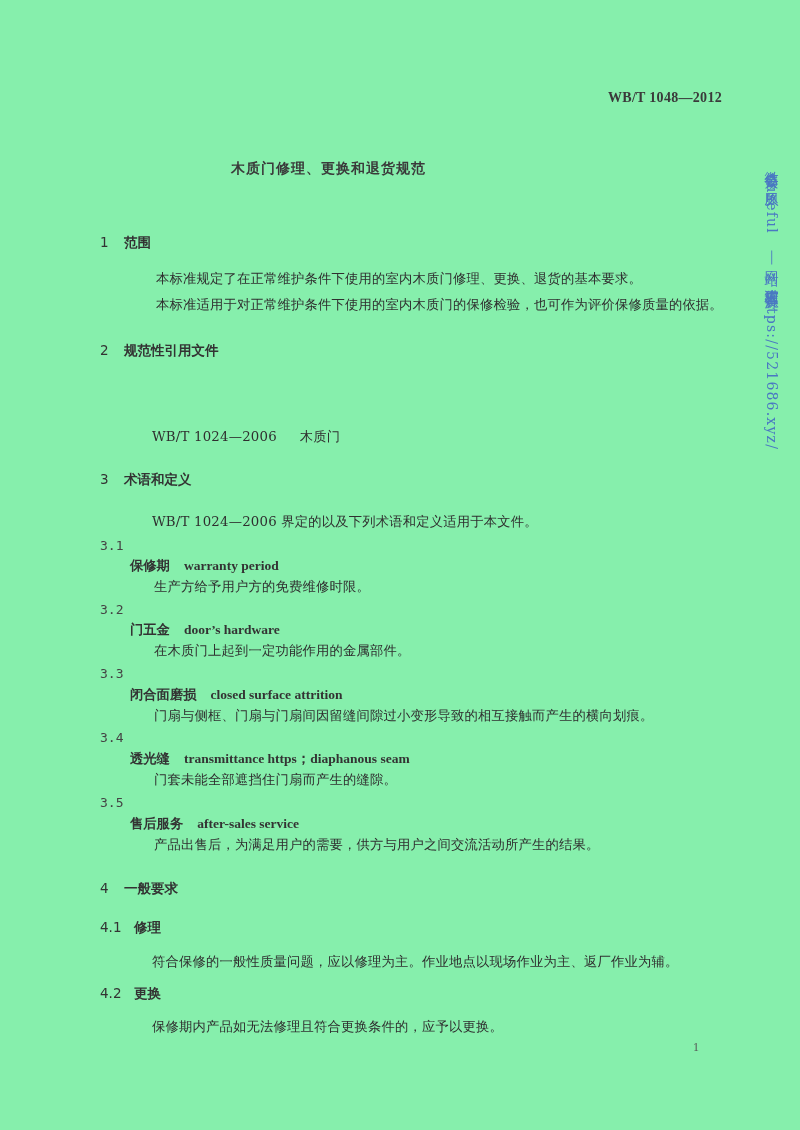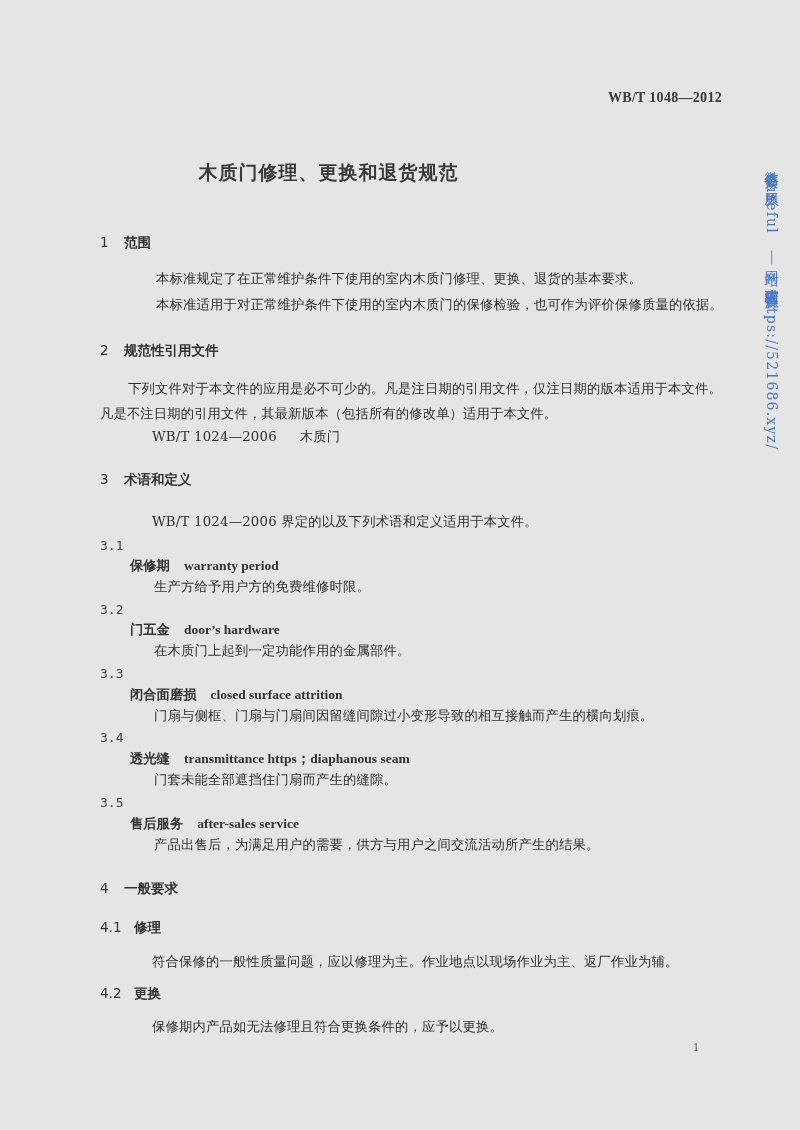--- a/index.html
+++ b/index.html
@@ -12,40 +12,40 @@
       height: 1130px;
       position: relative;
       overflow: hidden;
       color: #2b2b2b;
       font-family: "DejaVu Serif", "Liberation Serif", serif;
     }
     .page {
       position: absolute;
       left: 0; top: 0;
       width: 800px; height: 1130px;
-      background: #e5e5e5;
+      background: #86efac;
     }
     .std-code {
       position: absolute;
       top: 90px;
       right: 78px;
       font-family: "Liberation Serif", "DejaVu Serif", serif;
       font-size: 14px;
       font-weight: bold;
       color: #3a3a3a;
       letter-spacing: 0.3px;
     }
     .doc-title {
       position: absolute;
       top: 160px;
       left: 0;
       width: 657px;
       text-align: center;
       font-family: "DejaVu Sans", "Liberation Sans", sans-serif;
-      font-size: 19px;
+      font-size: 14px;
       font-weight: bold;
       color: #3a3a3a;
       letter-spacing: 1px;
     }
     .abs {
       position: absolute;
       white-space: nowrap;
     }
     .h1 {
       font-family: "DejaVu Sans", "Liberation Sans", sans-serif;
@@ -135,21 +135,20 @@
 
   <div class="abs h1" style="top:234px; left:100px;">
     <span class="num">1</span><span>范围</span>
   </div>
   <div class="abs body-text" style="top:270px; left:132px;">本标准规定了在正常维护条件下使用的室内木质门修理、更换、退货的基本要求。</div>
   <div class="abs body-text" style="top:296px; left:132px;">本标准适用于对正常维护条件下使用的室内木质门的保修检验，也可作为评价保修质量的依据。</div>
 
   <div class="abs h1" style="top:342px; left:100px;">
     <span class="num">2</span><span>规范性引用文件</span>
   </div>
-  <div class="para" style="top:376px; left:100px; width:622px;">下列文件对于本文件的应用是必不可少的。凡是注日期的引用文件，仅注日期的版本适用于本文件。凡是不注日期的引用文件，其最新版本（包括所有的修改单）适用于本文件。</div>
   <div class="abs body-text" style="top:428px; left:128px;">
     <span>WB/T 1024—2006</span>
     <span style="display:inline-block; width:14px;"></span>
     <span>木质门</span>
   </div>
 
   <div class="abs h1" style="top:471px; left:100px;">
     <span class="num">3</span><span>术语和定义</span>
   </div>
   <div class="abs body-text" style="top:513px; left:128px;">WB/T 1024—2006 界定的以及下列术语和定义适用于本文件。</div>

